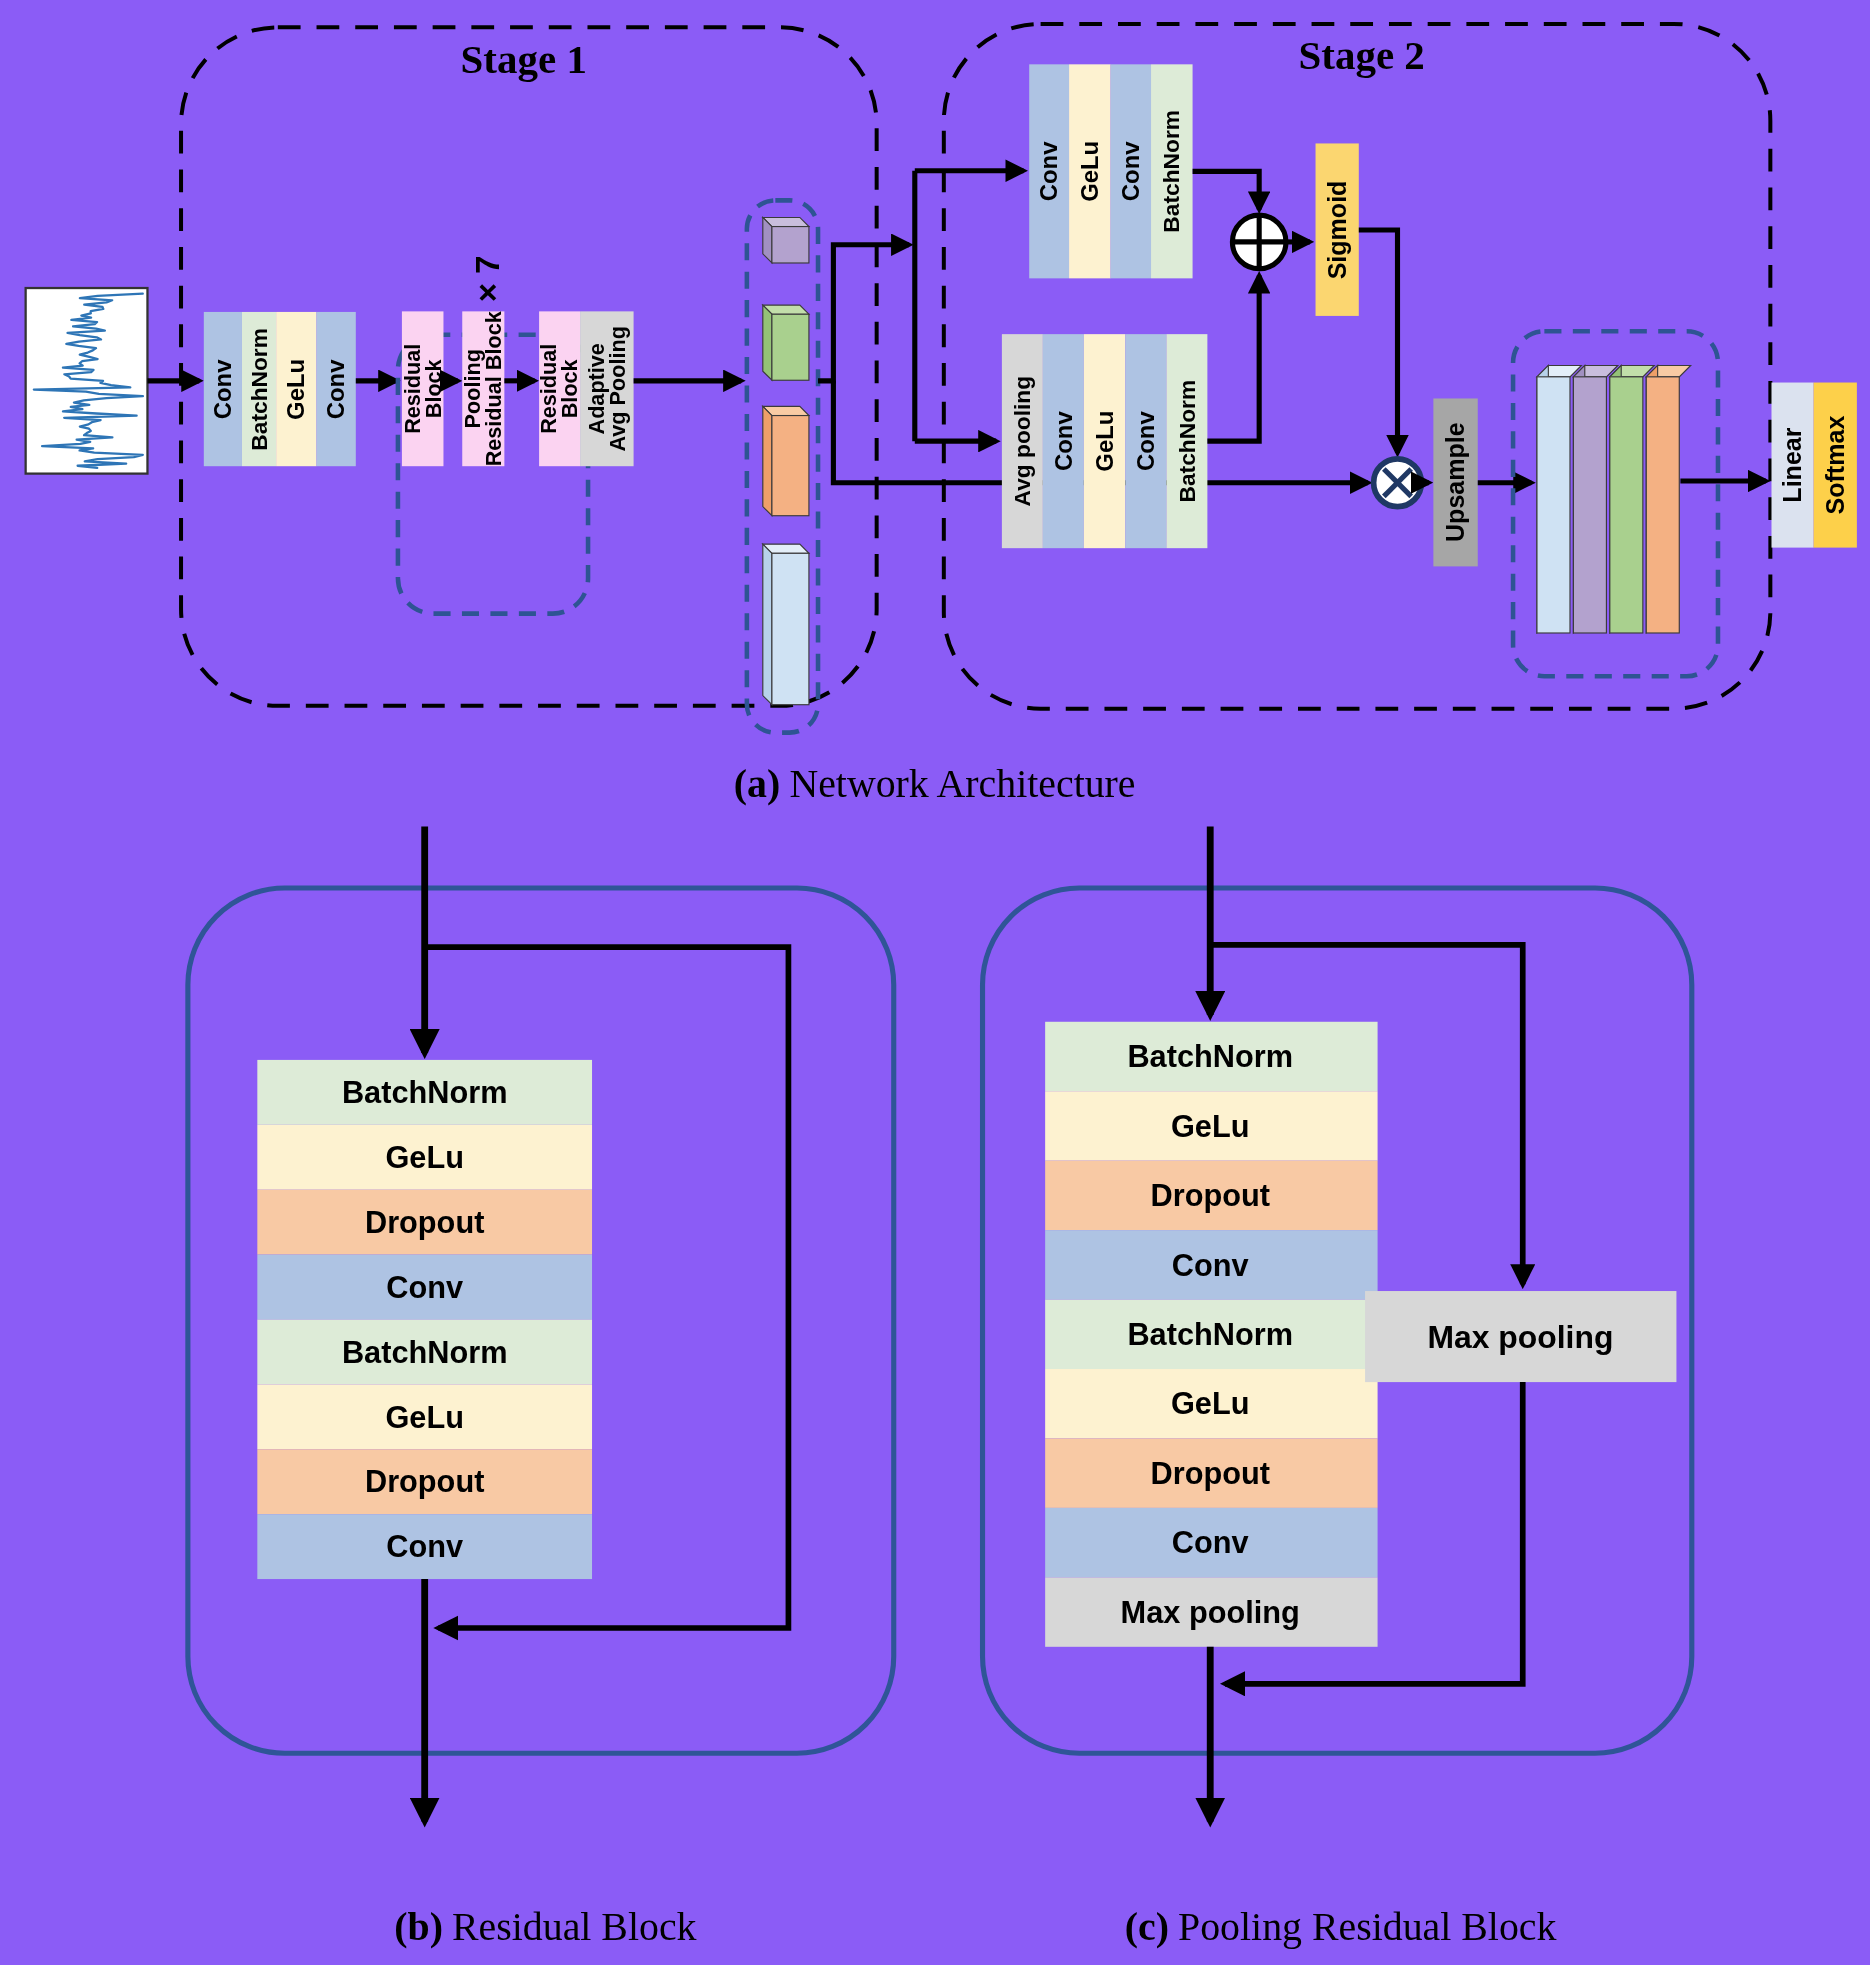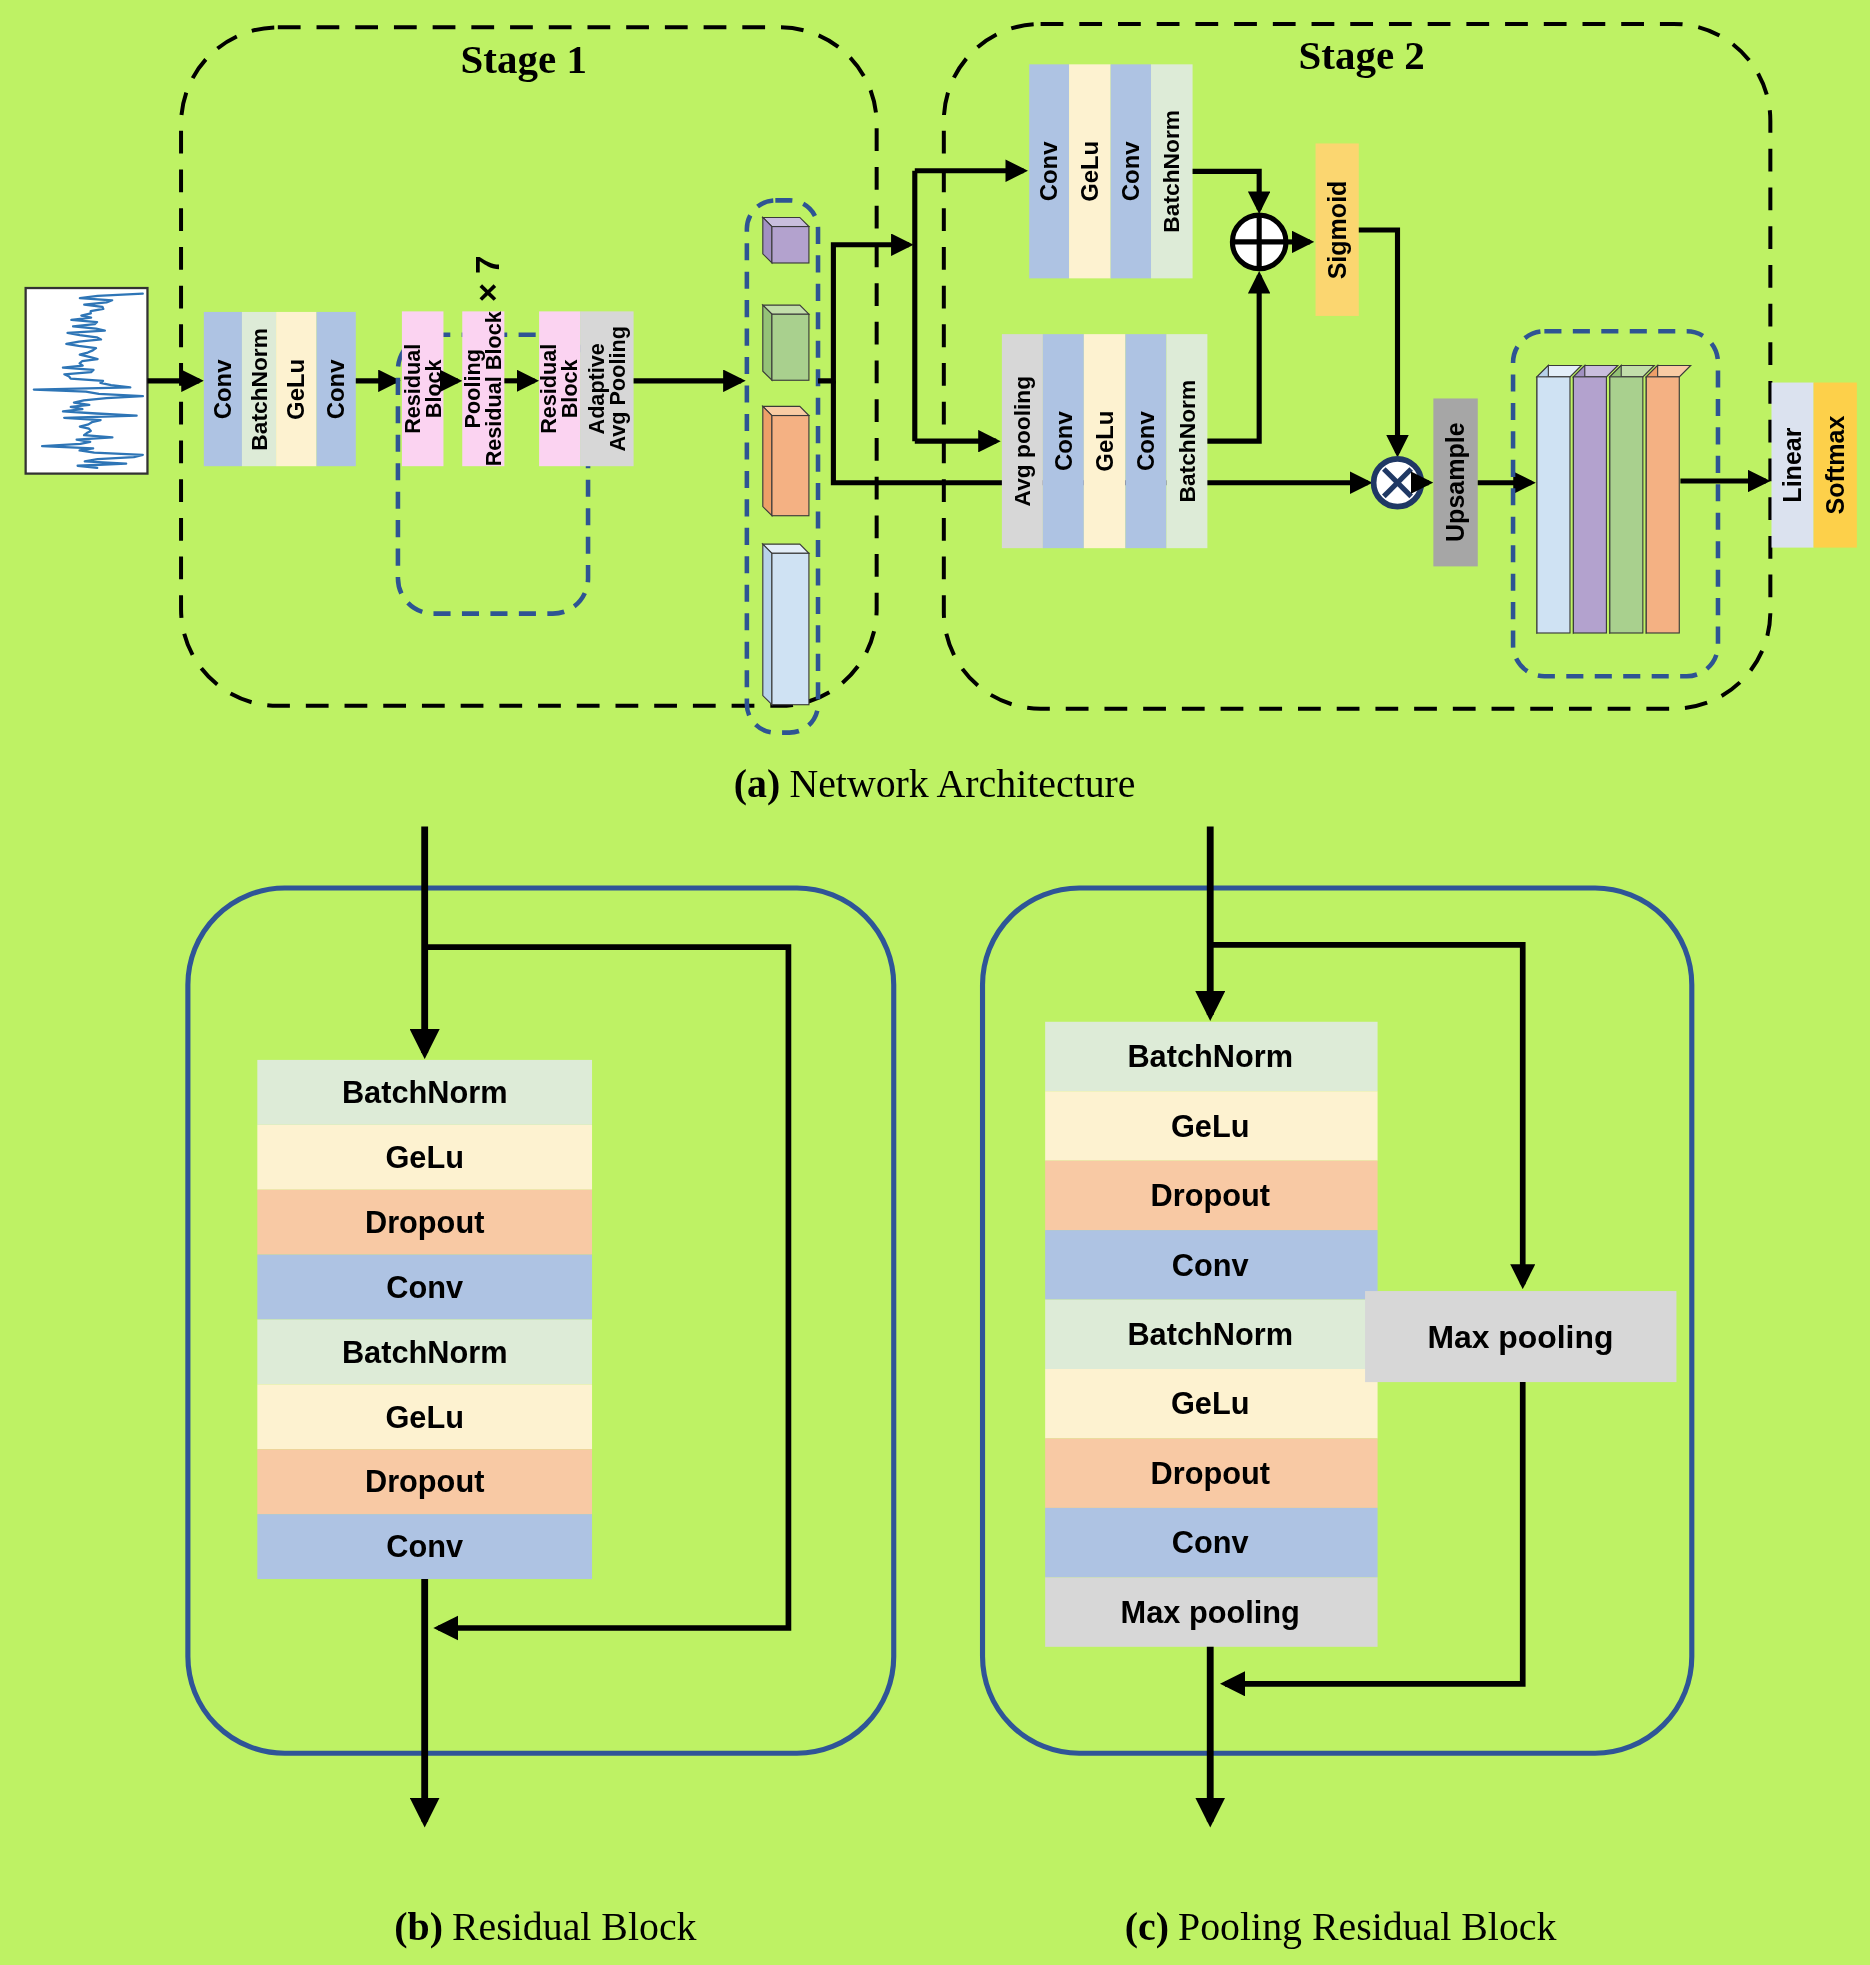--- a/index.html
+++ b/index.html
@@ -1,16 +1,16 @@
 <!DOCTYPE html>
 <html style="font-size:9px"><head>
 <meta charset="utf-8">
 <style>
   html,body{margin:0;padding:0;background:#ffffff;}
-  .page{width:1870px;height:1965px;position:relative;background:#bef264;}
+  .page{width:1870px;height:1965px;position:relative;background:#8b5cf6;}
   svg{display:block;}
   text{font-family:"Liberation Sans", sans-serif;fill:#000;}
   .blk-label{font-weight:700;}
   .serif{font-family:"Liberation Serif", serif;}
 </style>
 </head>
 <body>
 
 <div class="page">
 <svg width="1870" height="1965" viewBox="0 0 3285 3452" xmlns="http://www.w3.org/2000/svg">

